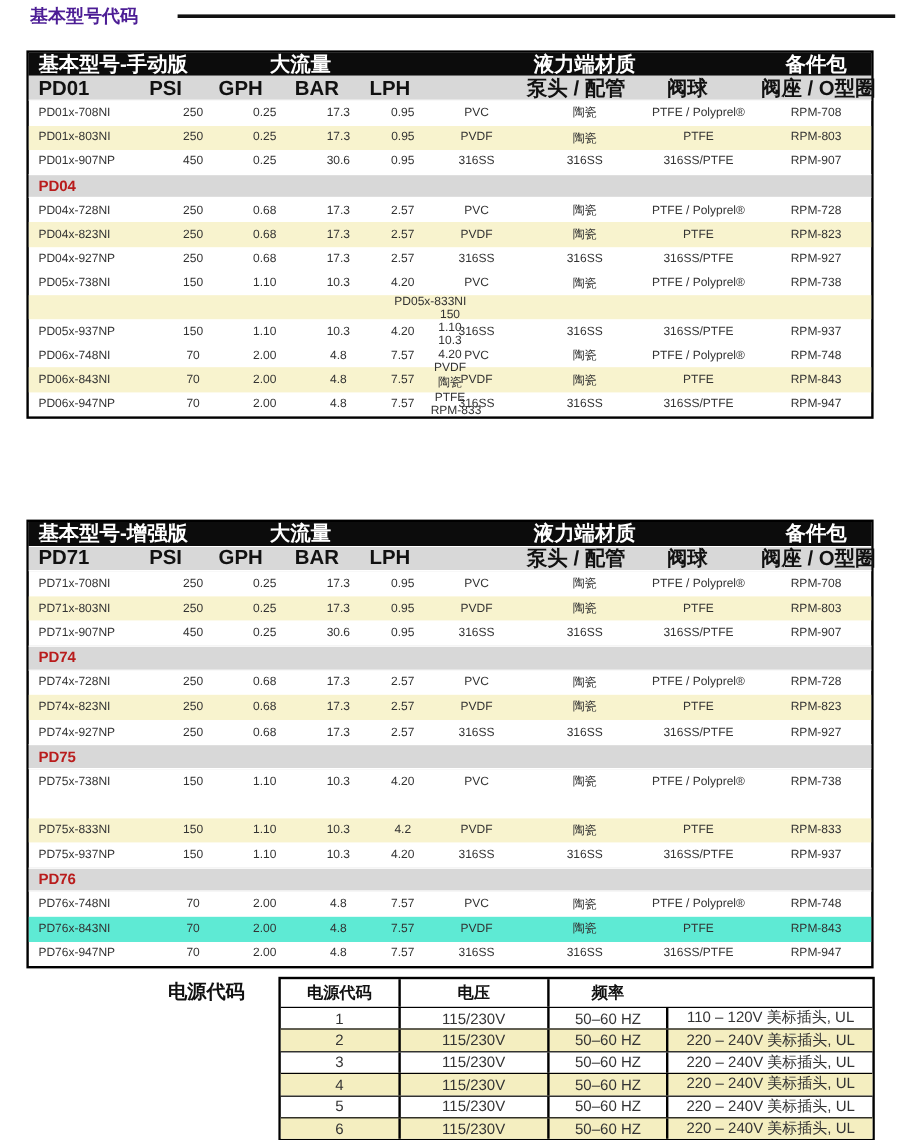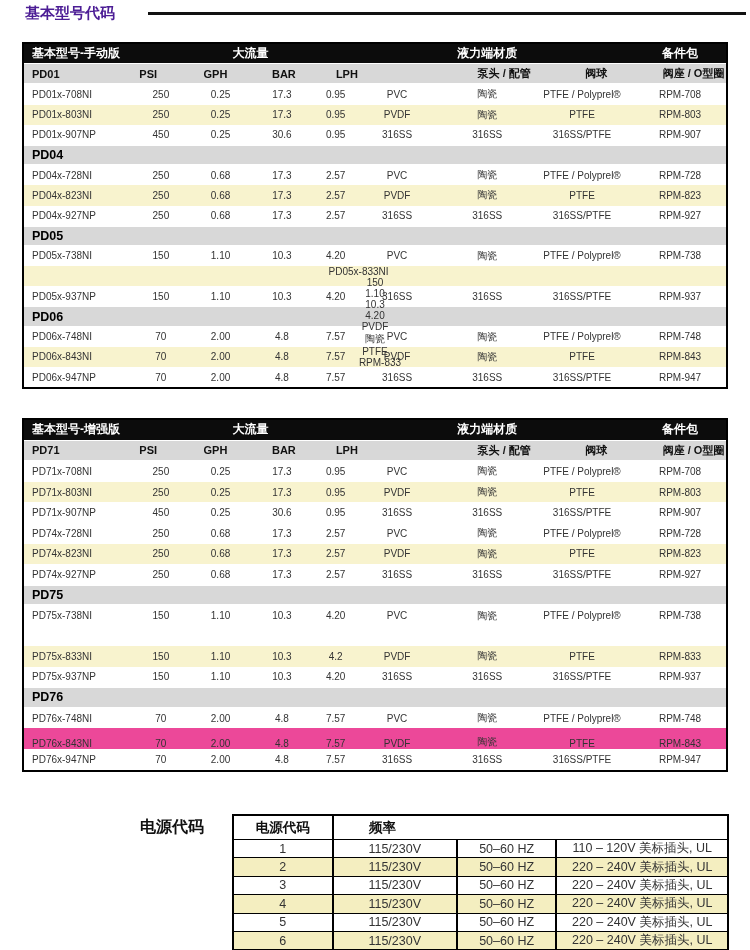--- a/index.html
+++ b/index.html
@@ -11,45 +11,45 @@
   
   .doc-title{position:absolute;left:25px;top:4px;font-size:15px;font-weight:bold;color:#4c1d95;}
   .title-rule{position:absolute;left:148px;top:12px;width:598px;height:3px;background:#111;}
 
   
   .spec-table{
     position:absolute;left:22px;width:706px;
     border:2px solid #000;box-sizing:border-box;background:#fff;
   }
   .t1{top:42px;}
-  .t2{top:418px;}
+  .t2{top:433px;}
   .trow{display:flex;align-items:center;box-sizing:border-box;}
   .t1 .trow{height:20.2px;}
   .t2 .trow{height:20.6px;}
-  .trow.band{background:#0c0c0c;color:#fff;font-weight:bold;font-size:12px;border-bottom:1.5px solid #fff;}
-  .trow.subhead{background:#d8d8d8;color:#111;font-weight:bold;font-size:11px;border-bottom:1px solid #fff;gap:25px;}
+  .trow.band{background:#0c0c0c;color:#fff;font-weight:bold;font-size:17px;border-bottom:1.5px solid #fff;}
+  .trow.subhead{background:#d8d8d8;color:#111;font-weight:bold;font-size:17px;border-bottom:1px solid #fff;gap:25px;}
   .trow.section{background:#d8d8d8;border-bottom:1px solid #fff;border-top:1px solid #fff;}
   .trow.data{font-size:10px;}
   .tcell{box-sizing:border-box;text-align:center;white-space:nowrap;overflow:visible;}
   .c-model{width:15.5%;text-align:left;padding-left:8px;}
   .c-psi{width:8%;}
   .c-gph{width:9%;}
   .c-bar{width:8.5%;}
   .c-lph{width:6.8%;}
   .c-head{width:10.7%;}
   .c-ball{width:15%;}
   .c-seat{width:12%;}
   .c-kit{width:14.5%;padding-left:10px;}
   .h-title{width:23.5%;text-align:left;padding-left:8px;}
   .h-flow{width:17.5%;text-align:center;}
   .h-sp1{width:17.5%;}
   .h-mat{width:15%;text-align:center;}
   .h-sp2{width:12%;}
   .h-kit{width:14.5%;text-align:center;padding-left:10px;box-sizing:border-box;}
-  .section-label{font-weight:bold;font-size:12.5px;color:#000000;padding-left:8px;}
+  .section-label{font-weight:bold;font-size:12.5px;color:#b91c1c;padding-left:8px;}
 
   
   .power-label{position:absolute;left:140px;top:817px;font-size:16px;font-weight:bold;color:#111;}
   .power-table{
     position:absolute;left:232px;top:814px;width:497px;
     border:2px solid #000;box-sizing:border-box;background:#fff;
   }
   .prow{display:flex;align-items:center;box-sizing:border-box;height:18.4px;font-size:12.5px;border-top:1.5px solid #000;}
   .prow.phead{height:23px;font-size:13.5px;font-weight:bold;border-top:none;color:#111;}
   .pcell{box-sizing:border-box;text-align:center;white-space:nowrap;height:100%;display:flex;align-items:center;justify-content:center;}
@@ -89,21 +89,21 @@
         <div class="tcell c-model">PD01x-708NI</div>
         <div class="tcell c-psi">250</div>
         <div class="tcell c-gph">0.25</div>
         <div class="tcell c-bar">17.3</div>
         <div class="tcell c-lph">0.95</div>
         <div class="tcell c-head">PVC</div>
         <div class="tcell c-ball">陶瓷</div>
         <div class="tcell c-seat">PTFE / Polyprel®</div>
         <div class="tcell c-kit">RPM-708</div>
       </div>
-      <div class="trow data" style="background: rgb(248, 243, 206);">
+      <div class="trow data" style="background: rgb(248, 243, 206); justify-content: center;">
         <div class="tcell c-model">PD01x-803NI</div>
         <div class="tcell c-psi">250</div>
         <div class="tcell c-gph">0.25</div>
         <div class="tcell c-bar">17.3</div>
         <div class="tcell c-lph">0.95</div>
         <div class="tcell c-head">PVDF</div>
         <div class="tcell c-ball">陶瓷</div>
         <div class="tcell c-seat">PTFE</div>
         <div class="tcell c-kit">RPM-803</div>
       </div>
@@ -147,23 +147,20 @@
         <div class="tcell c-model">PD04x-927NP</div>
         <div class="tcell c-psi">250</div>
         <div class="tcell c-gph">0.68</div>
         <div class="tcell c-bar">17.3</div>
         <div class="tcell c-lph">2.57</div>
         <div class="tcell c-head">316SS</div>
         <div class="tcell c-ball">316SS</div>
         <div class="tcell c-seat">316SS/PTFE</div>
         <div class="tcell c-kit">RPM-927</div>
       </div>
-      <div class="trow section">
-        <div class="section-label">PD05</div>
-      </div>
       <div class="trow data">
         <div class="tcell c-model">PD05x-738NI</div>
         <div class="tcell c-psi">150</div>
         <div class="tcell c-gph">1.10</div>
         <div class="tcell c-bar">10.3</div>
         <div class="tcell c-lph">4.20</div>
         <div class="tcell c-head">PVC</div>
         <div class="tcell c-ball">陶瓷</div>
         <div class="tcell c-seat">PTFE / Polyprel®</div>
         <div class="tcell c-kit">RPM-738</div>
@@ -182,23 +179,20 @@
       <div class="trow data">
         <div class="tcell c-model">PD05x-937NP</div>
         <div class="tcell c-psi">150</div>
         <div class="tcell c-gph">1.10</div>
         <div class="tcell c-bar">10.3</div>
         <div class="tcell c-lph">4.20</div>
         <div class="tcell c-head">316SS</div>
         <div class="tcell c-ball">316SS</div>
         <div class="tcell c-seat">316SS/PTFE</div>
         <div class="tcell c-kit">RPM-937</div>
-      </div>
-      <div class="trow section">
-        <div class="section-label">PD06</div>
       </div>
       <div class="trow data">
         <div class="tcell c-model">PD06x-748NI</div>
         <div class="tcell c-psi">70</div>
         <div class="tcell c-gph">2.00</div>
         <div class="tcell c-bar">4.8</div>
         <div class="tcell c-lph">7.57</div>
         <div class="tcell c-head">PVC</div>
         <div class="tcell c-ball">陶瓷</div>
         <div class="tcell c-seat">PTFE / Polyprel®</div>
@@ -273,20 +267,23 @@
         <div class="tcell c-model">PD71x-907NP</div>
         <div class="tcell c-psi">450</div>
         <div class="tcell c-gph">0.25</div>
         <div class="tcell c-bar">30.6</div>
         <div class="tcell c-lph">0.95</div>
         <div class="tcell c-head">316SS</div>
         <div class="tcell c-ball">316SS</div>
         <div class="tcell c-seat">316SS/PTFE</div>
         <div class="tcell c-kit">RPM-907</div>
       </div>
+      <div class="trow section">
+        <div class="section-label">PD74</div>
+      </div>
       <div class="trow data">
         <div class="tcell c-model">PD74x-728NI</div>
         <div class="tcell c-psi">250</div>
         <div class="tcell c-gph">0.68</div>
         <div class="tcell c-bar">17.3</div>
         <div class="tcell c-lph">2.57</div>
         <div class="tcell c-head">PVC</div>
         <div class="tcell c-ball">陶瓷</div>
         <div class="tcell c-seat">PTFE / Polyprel®</div>
         <div class="tcell c-kit">RPM-728</div>
@@ -356,21 +353,21 @@
         <div class="tcell c-model">PD76x-748NI</div>
         <div class="tcell c-psi">70</div>
         <div class="tcell c-gph">2.00</div>
         <div class="tcell c-bar">4.8</div>
         <div class="tcell c-lph">7.57</div>
         <div class="tcell c-head">PVC</div>
         <div class="tcell c-ball">陶瓷</div>
         <div class="tcell c-seat">PTFE / Polyprel®</div>
         <div class="tcell c-kit">RPM-748</div>
       </div>
-      <div class="trow data" style="background: #ec4899; align-items: flex-end;">
+      <div class="trow data" style="background: #5eead4;">
         <div class="tcell c-model">PD76x-843NI</div>
         <div class="tcell c-psi">70</div>
         <div class="tcell c-gph">2.00</div>
         <div class="tcell c-bar">4.8</div>
         <div class="tcell c-lph">7.57</div>
         <div class="tcell c-head">PVDF</div>
         <div class="tcell c-ball">陶瓷</div>
         <div class="tcell c-seat">PTFE</div>
         <div class="tcell c-kit">RPM-843</div>
       </div>
@@ -384,20 +381,21 @@
         <div class="tcell c-ball">316SS</div>
         <div class="tcell c-seat">316SS/PTFE</div>
         <div class="tcell c-kit">RPM-947</div>
       </div>
     </div>
 
   <div class="power-label">电源代码</div>
   <div class="power-table" id="power">
       <div class="prow phead">
         <div class="pcell pc0">电源代码</div>
+        <div class="pcell pc1">电压</div>
         <div class="pcell pc2">频率</div>
       </div>
       <div class="prow">
         <div class="pcell pc0">1</div>
         <div class="pcell pc1">115/230V</div>
         <div class="pcell pc2">50–60 HZ</div>
         <div class="pcell pc3">110 – 120V 美标插头, UL</div>
       </div>
       <div class="prow" style="background: rgb(244, 238, 192);">
         <div class="pcell pc0">2</div>

